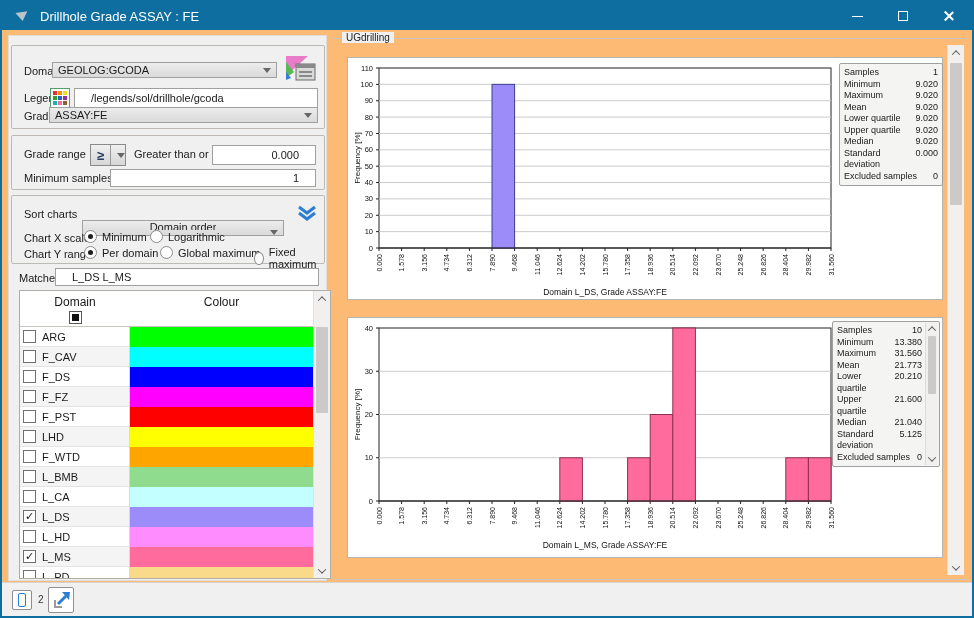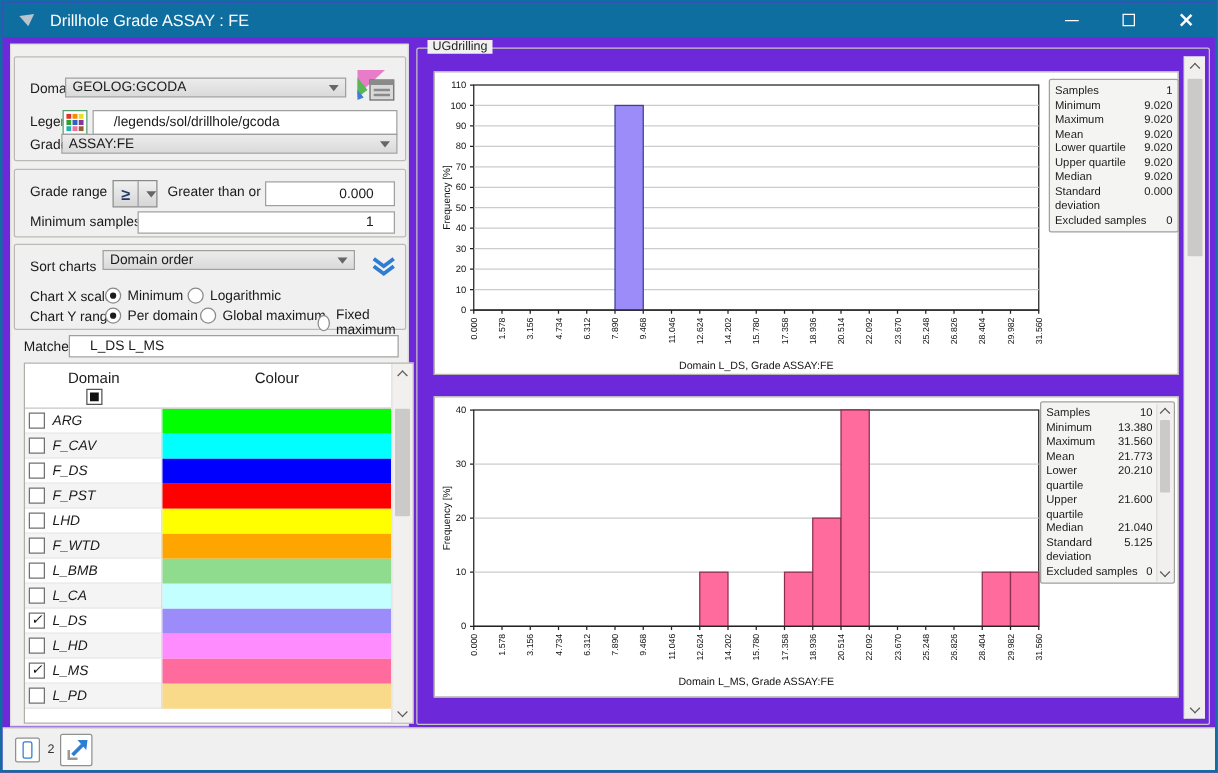--- a/index.html
+++ b/index.html
@@ -1,17 +1,17 @@
 <!DOCTYPE html>
 <html><head>
 <meta charset="utf-8">
 <style>
   html,body{margin:0;padding:0;background:#777;}
   *{box-sizing:border-box;}
-  .window{position:relative;width:974px;height:618px;background:#6d28d9;border:2px solid #0e6ea0;
+  .window{position:relative;width:974px;height:618px;background:#fdba74;border:2px solid #0e6ea0;
     font-family:"Liberation Sans",sans-serif;font-size:11px;color:#1a1a1a;overflow:hidden;}
   
   .titlebar{position:absolute;left:0;top:0;right:0;height:28px;background:#0e6ea0;display:flex;align-items:center;}
   .title-icon{width:0;height:0;border-left:6px solid transparent;border-right:6px solid transparent;
     border-top:9px solid #b9c4cc;margin-left:14px;transform:rotate(-8deg);}
   .title-text{color:#fff;font-size:13px;margin-left:12px;}
   .win-buttons{margin-left:auto;display:flex;height:100%;}
   .win-btn{width:46px;height:100%;display:flex;align-items:center;justify-content:center;position:relative;}
   .glyph-min{width:11px;height:1px;background:#fff;}
   .glyph-max{width:10px;height:10px;border:1px solid #fff;}
@@ -40,21 +40,21 @@
   
   .palette-btn{position:absolute;width:20px;height:20px;background:#fff;border:1px solid #4f9f6f;display:flex;align-items:center;justify-content:center;}
   
   .dtable{position:absolute;left:10px;top:254px;width:312px;height:289px;background:#fff;border:1px solid #b0ada8;overflow:hidden;}
   .dt-head{position:absolute;left:0;top:0;width:293px;height:36px;border-bottom:1px solid #c8c5c0;background:#fff;}
   .dt-head .h1{position:absolute;left:0;top:4px;width:110px;text-align:center;font-size:12px;}
   .dt-head .h2{position:absolute;left:110px;top:4px;width:183px;text-align:center;font-size:12px;}
   .tristate{position:absolute;left:49px;top:20px;width:13px;height:13px;border:1px solid #555;background:#fff;}
   .tristate::after{content:"";position:absolute;left:2px;top:2px;right:2px;bottom:2px;background:#111;}
   .dt-body{position:absolute;left:0;top:36px;width:293px;bottom:0;overflow:hidden;}
-  .trow{display:flex;height:20px;font-style:italic;}
+  .trow{display:flex;height:20px;}
   .tname{width:110px;display:flex;align-items:center;border-right:1px solid #d8d8d8;border-bottom:1px solid #e4e4e4;padding-left:3px;background:#fff;}
   .trow:nth-child(even) .tname{background:#f4f4f4;}
   .cbx{width:13px;height:13px;border:1px solid #707070;background:#fff;font-size:11px;line-height:11px;text-align:center;color:#111;flex:0 0 13px;}
   .tlabel{margin-left:6px;}
   .tswatch{width:183px;}
   
   .vsb{position:absolute;background:#f1f0ef;border-left:1px solid #e2e0dd;}
   .sb-btn{position:absolute;left:0;width:100%;height:15px;display:flex;align-items:center;justify-content:center;}
   .chv{width:6px;height:6px;border-left:1.5px solid #5a5a5a;border-top:1.5px solid #5a5a5a;}
   .chv.up{transform:rotate(45deg) translate(1px,1px);}
@@ -157,21 +157,21 @@
         <span>0.000</span>
       </div>
       <div class="lbl" style="left:12px;top:36px;">Minimum samples</div>
       <div class="tinput right" style="left:98px;top:33px;width:206px;height:18px;">
         <span>1</span>
       </div>
     </div>
 
     <div class="groupbox" style="left:2px;top:159px;width:314px;height:69px;">
       <div class="lbl" style="left:12px;top:12px;">Sort charts</div>
-      <div class="dropdown" style="left:70px;top:4px;width:202px;">
+      <div class="dropdown" style="left:70px;top:24px;width:202px;flex-direction:column;">
         <span class="dd-text">Domain order</span>
         <span class="dd-arrow"></span>
       </div>
       <div style="position:absolute;left:284px;top:8px;width:22px;height:20px;">
         <svg width="22" height="18">
           <polyline points="3,3 11,9 19,3" fill="none" stroke="#2d7dd2" stroke-width="3"></polyline>
           <polyline points="3,9 11,15 19,9" fill="none" stroke="#2d7dd2" stroke-width="3"></polyline>
         </svg>
       </div>
       <div class="lbl" style="left:12px;top:36px;">Chart X scale</div>
@@ -223,20 +223,27 @@
               <span class="tlabel">F_CAV</span>
             </div>
             <div class="tswatch" style="background: rgb(0, 255, 255);"></div>
           </div>
           <div class="trow">
             <div class="tname">
               <span class="cbx"></span>
               <span class="tlabel">F_DS</span>
             </div>
             <div class="tswatch" style="background: rgb(0, 0, 255);"></div>
+          </div>
+          <div class="trow">
+            <div class="tname">
+              <span class="cbx"></span>
+              <span class="tlabel">F_FZ</span>
+            </div>
+            <div class="tswatch" style="background: rgb(255, 0, 255);"></div>
           </div>
           <div class="trow">
             <div class="tname">
               <span class="cbx"></span>
               <span class="tlabel">F_PST</span>
             </div>
             <div class="tswatch" style="background: rgb(255, 0, 0);"></div>
           </div>
           <div class="trow">
             <div class="tname">

